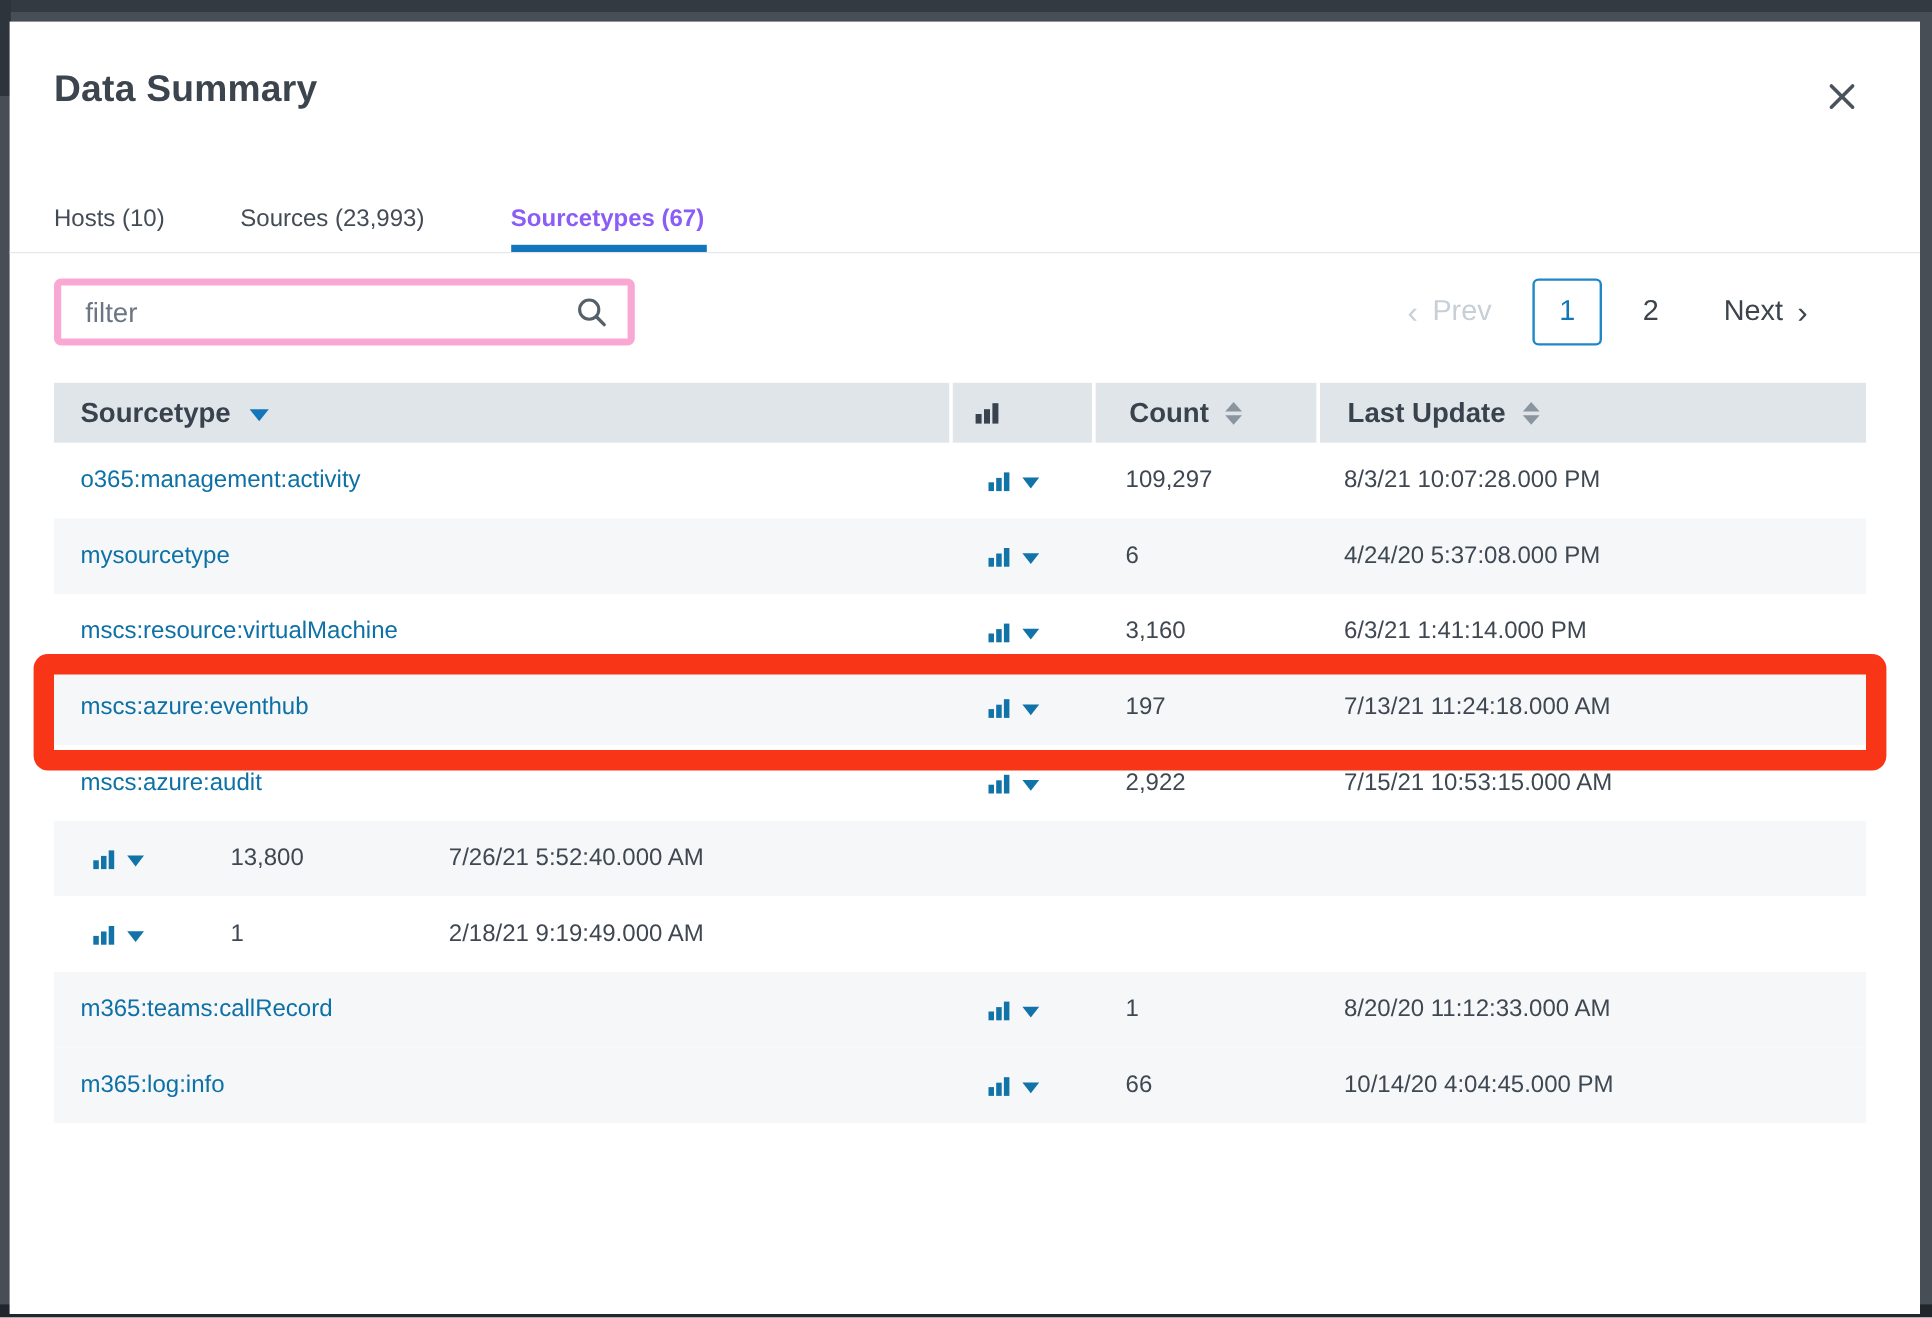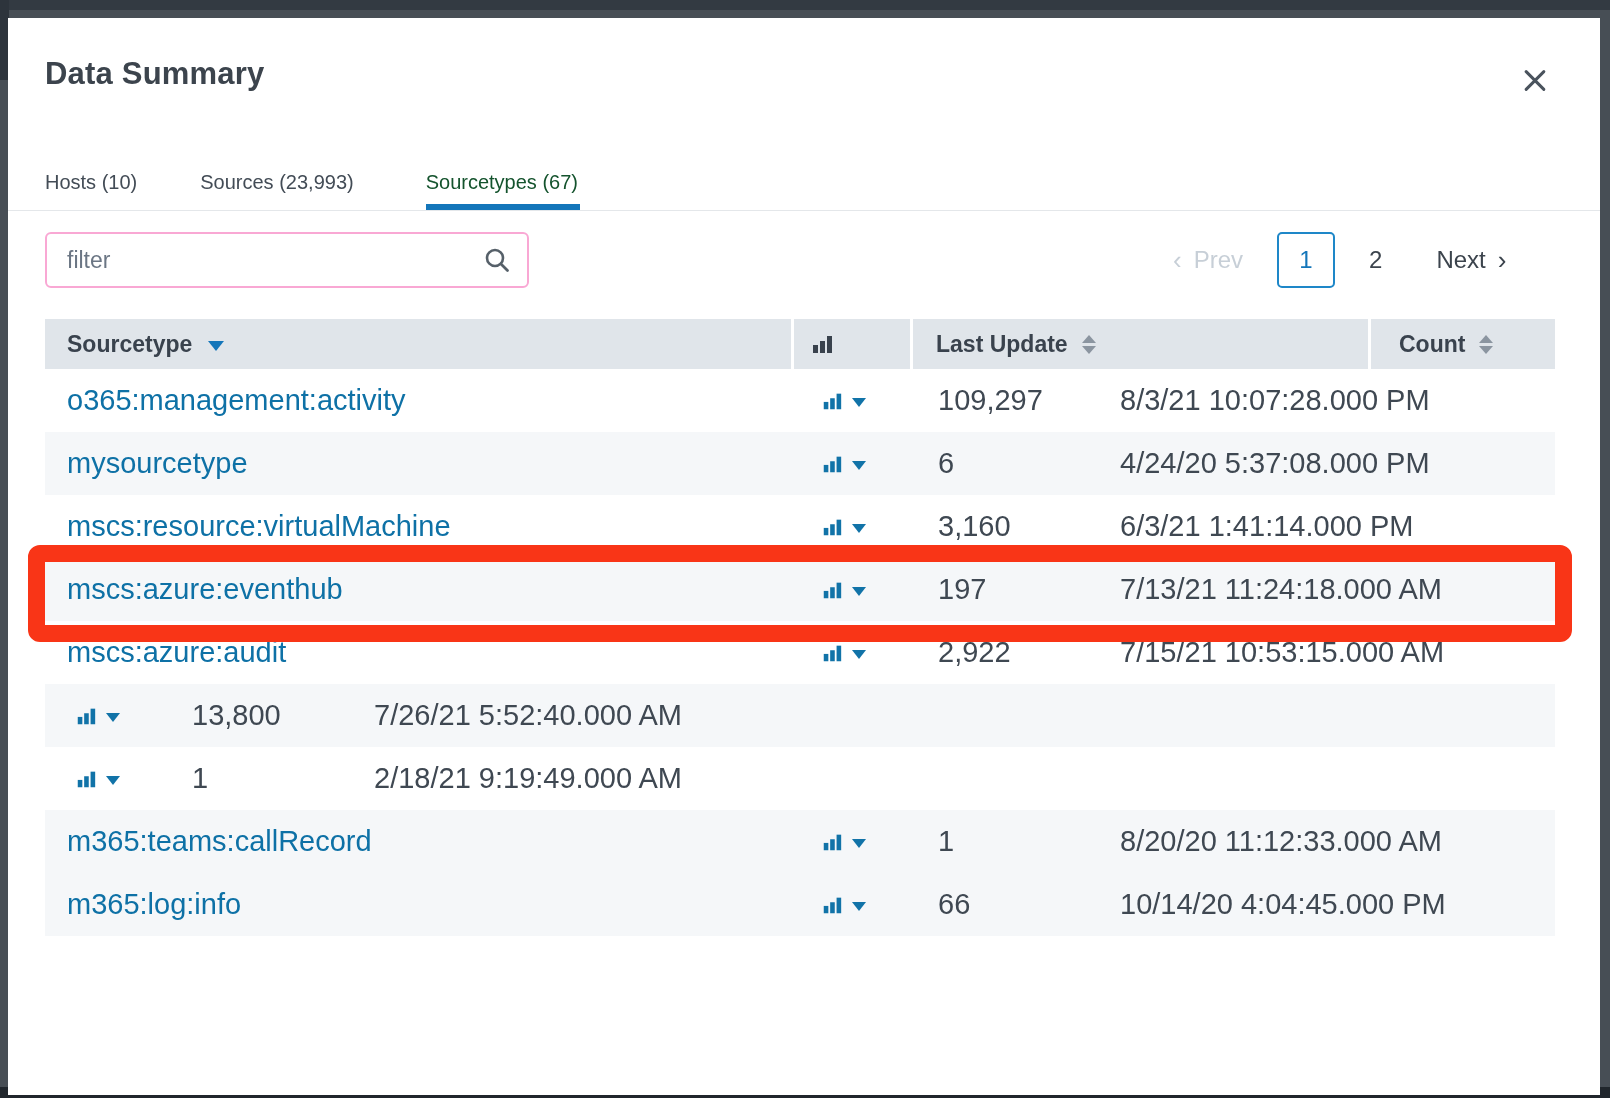--- a/index.html
+++ b/index.html
@@ -17,25 +17,25 @@
 
   .close { position:absolute; right:50px; top:48px; width:30px; height:30px; cursor:pointer; }
   .close span { position:absolute; left:1px; top:13px; width:28px; height:3px; background:#4a535d; border-radius:2px; }
   .close .x1 { transform:rotate(45deg); }
   .close .x2 { transform:rotate(-45deg); }
 
   .tabs { position:absolute; left:37px; top:136px; height:56px; display:flex; align-items:center; }
   .tab { height:56px; display:flex; align-items:center; font-size:20px; color:#434c56; cursor:pointer; position:relative; }
   .tab-gap1 { margin-right:63px; }
   .tab-gap2 { margin-right:72px; }
-  .tab.active { font-weight:normal; color:#14532d; }
+  .tab.active { font-weight:bold; color:#8b5cf6; }
   .tab.active::after { content:""; position:absolute; left:0; right:-2px; bottom:0; height:6px; background:#1476ba; }
   .tabs-divider { position:absolute; left:0; top:192px; width:100%; height:1px; background:#e4e7ea; }
 
-  .filter-box { position:absolute; left:37px; top:214px; width:484px; height:56px; border:2px solid #f9a8d4; border-radius:6px; background:#fff; display:flex; align-items:center; }
+  .filter-box { position:absolute; left:37px; top:214px; width:484px; height:56px; border:6px solid #f9a8d4; border-radius:6px; background:#fff; display:flex; align-items:center; }
   .filter-input { flex:1; height:100%; border:none; outline:none; font-family:"Liberation Sans",sans-serif; font-size:23px; color:#3c444d; padding:0 14px 0 20px; background:transparent; }
   .filter-input::placeholder { color:#6b7684; opacity:1; }
   .search-icon { margin-right:16px; flex:0 0 auto; }
 
   .pagination { position:absolute; left:1165px; top:214px; height:56px; display:flex; align-items:center; font-size:24px; }
   .pg-prev { display:flex; align-items:center; color:#c7cfd7; cursor:default; }
   .pg-prev .chev { margin-right:12px; font-size:26px; }
   .pg-current { margin-left:34px; width:58px; height:56px; border:2px solid #1e87c8; border-radius:5px; color:#1476ba; display:flex; align-items:center; justify-content:center; cursor:pointer; }
   .pg-page2 { margin-left:26px; color:#3c444d; cursor:pointer; padding:4px 8px; }
   .pg-next { margin-left:46px; display:flex; align-items:center; color:#3c444d; cursor:pointer; }
@@ -51,21 +51,21 @@
   .col4 { width:458px; padding-left:23px; }
 
   .caret-down { display:inline-block; width:0; height:0; border-left:8px solid transparent; border-right:8px solid transparent; border-top:10px solid #1476ba; margin-left:16px; margin-top:4px; }
   .dual-sort { display:inline-flex; flex-direction:column; margin-left:14px; gap:3px; }
   .dual-sort i { display:block; width:0; height:0; border-left:7px solid transparent; border-right:7px solid transparent; }
   .dual-sort .up { border-bottom:8px solid #8b95a0; }
   .dual-sort .dn { border-top:8px solid #8b95a0; }
 
   .tbody .tr { display:flex; height:63px; background:#ffffff; align-items:center; }
   .tbody .tr.alt { background:#f5f7f9; }
-  .td { display:flex; align-items:center; height:100%; font-size:29px; color:#3f4852; }
+  .td { display:flex; align-items:center; height:100%; font-size:20px; color:#3f4852; }
   .td.col2 { padding-left:30px; cursor:pointer; }
   .link { color:#0e71a6; text-decoration:none; cursor:pointer; }
   .row-caret { display:inline-block; width:0; height:0; border-left:7px solid transparent; border-right:7px solid transparent; border-top:9px solid #1173a8; margin-left:9px; margin-top:3px; }
 
   .bars-dark { color:#39424d; }
   .bars-blue { color:#1173a8; }
 
   .annotation-box { position:absolute; left:28px; top:545px; width:1544px; height:97px; border:17px solid #f93517; border-radius:12px; pointer-events:none; z-index:10; }
 </style>
 </head>
@@ -119,34 +119,34 @@
           <span>Sourcetype</span>
           <span class="caret-down"></span>
         </div>
         <div class="th col2">
           <svg class="bars-dark" width="24" height="24" viewBox="0 0 24 24">
             <rect x="3" y="13" width="5" height="8" fill="currentColor"></rect>
             <rect x="10" y="9" width="5" height="12" fill="currentColor"></rect>
             <rect x="17" y="4" width="5" height="17" fill="currentColor"></rect>
           </svg>
         </div>
+        <div class="th col3">
+          <span>Count</span>
+          <span class="dual-sort">
+              <i class="up"></i>
+              <i class="dn"></i>
+            </span>
+        </div>
         <div class="th col4">
           <span>Last Update</span>
           <span class="dual-sort">
               <i class="up"></i>
               <i class="dn"></i>
             </span>
         </div>
-        <div class="th col3">
-          <span>Count</span>
-          <span class="dual-sort">
-              <i class="up"></i>
-              <i class="dn"></i>
-            </span>
-        </div>
       </div>
       <div class="tbody" id="tbody">
           <div class="tr">
     <div class="td col1">
       <a class="link">o365:management:activity</a>
     </div>
     <div class="td col2">
       <svg class="bars-blue" width="22" height="22" viewBox="0 0 24 24">
         <rect x="3" y="13" width="5" height="8" fill="currentColor"></rect>
         <rect x="10" y="9" width="5" height="12" fill="currentColor"></rect>

